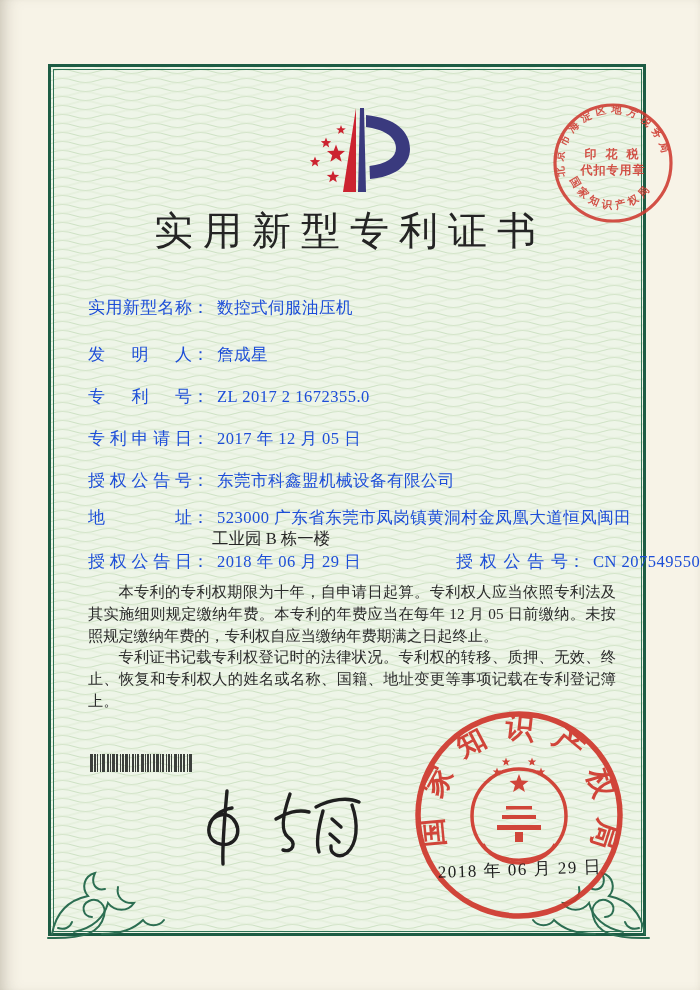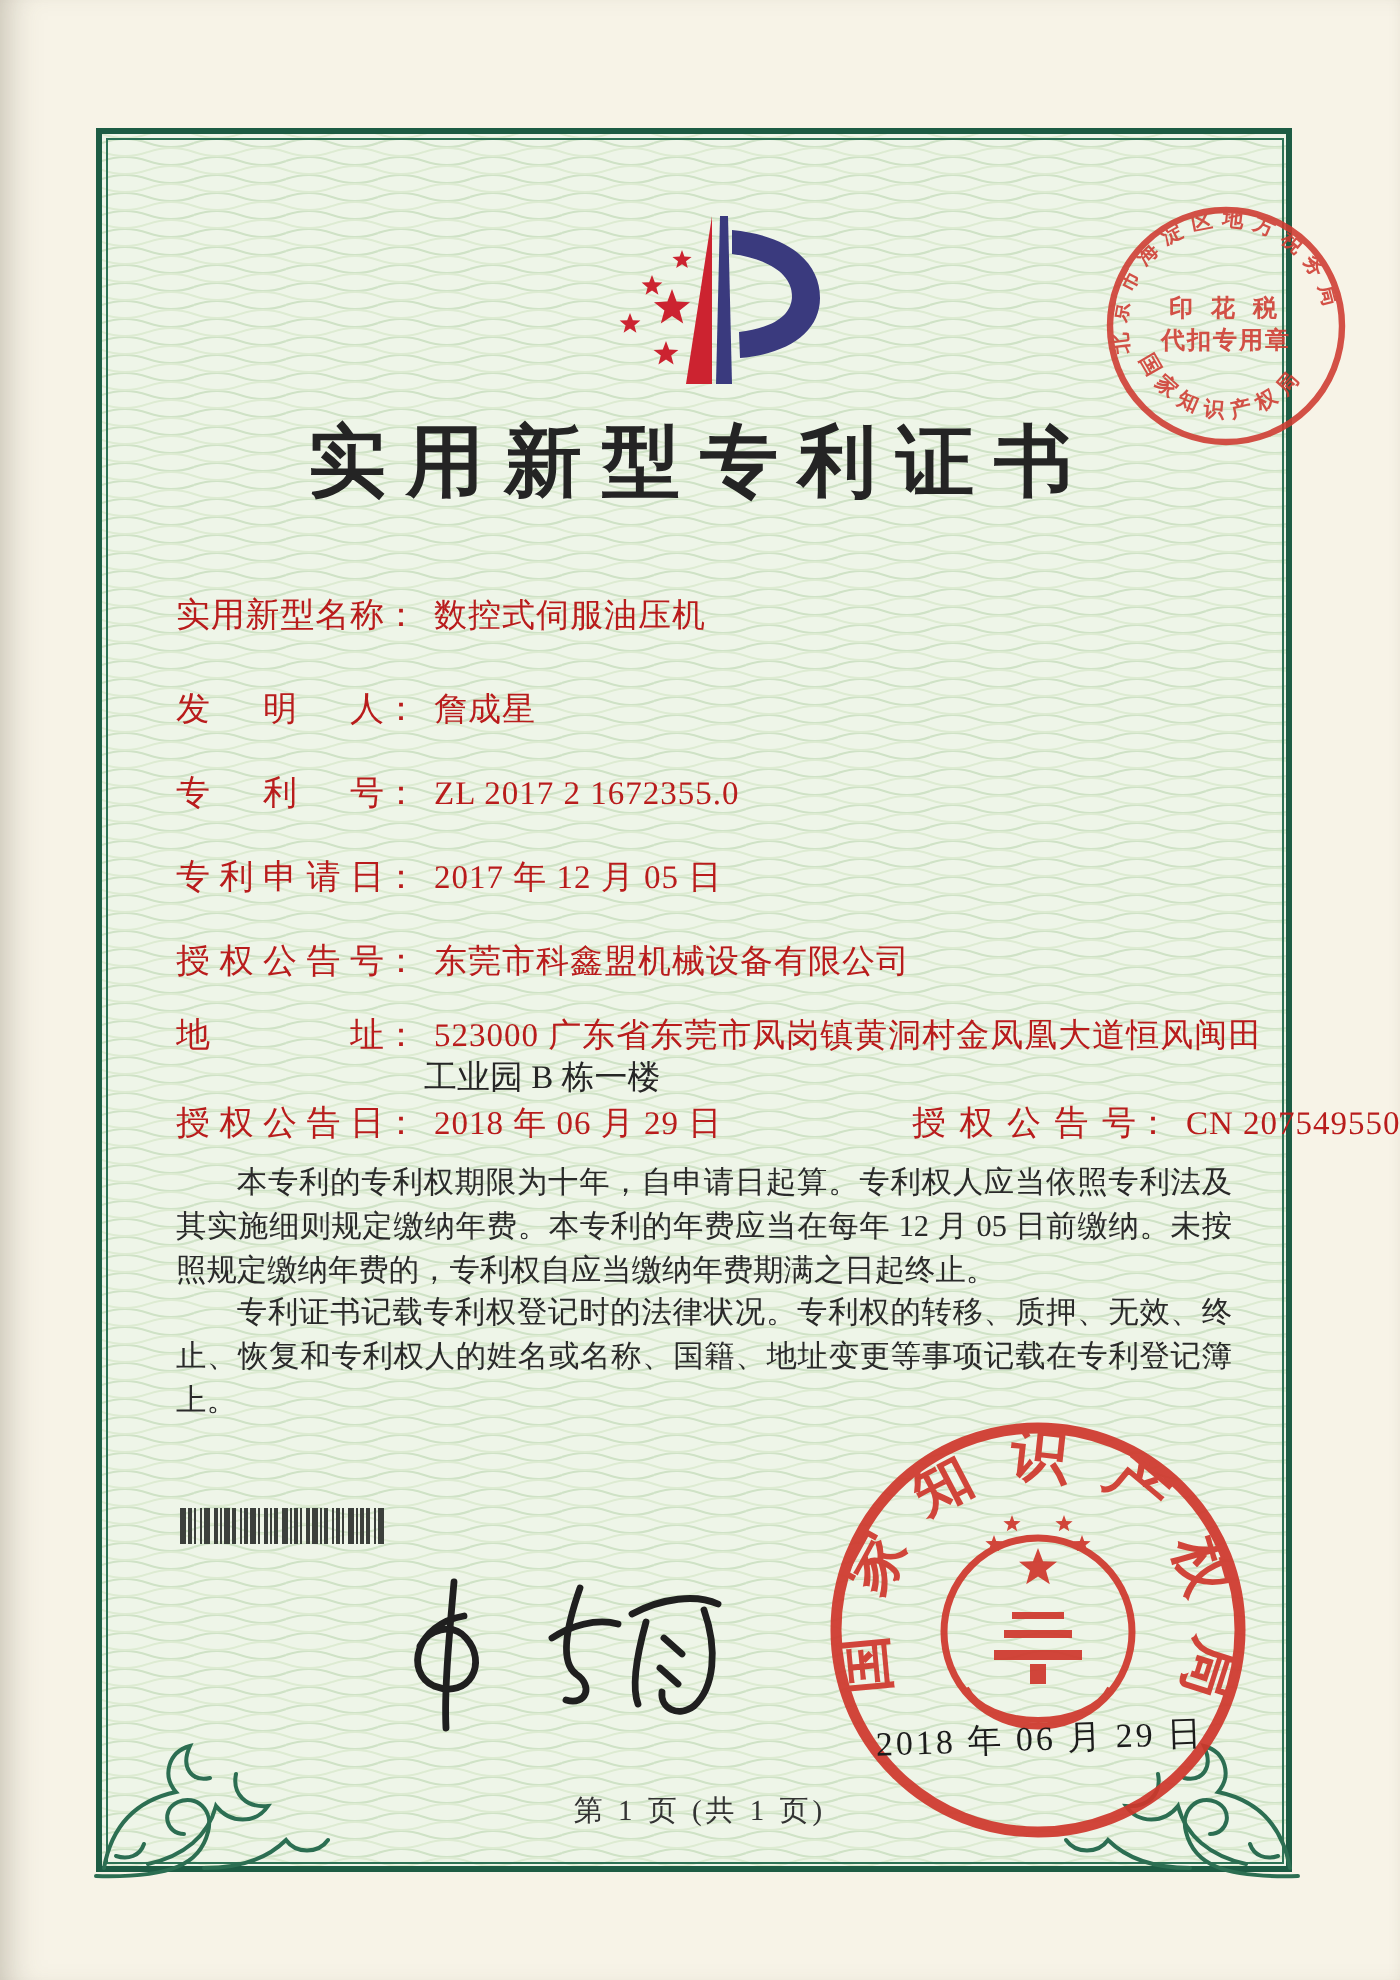--- a/index.html
+++ b/index.html
@@ -5,22 +5,22 @@
   html,body{margin:0;padding:0;}
   body{width:700px;height:990px;background:#e8e4d8;font-family:"Liberation Serif","DejaVu Serif",serif;}
   .page{position:relative;width:700px;height:990px;background:#f7f3e7;overflow:hidden;
         box-shadow:inset 14px 0 18px -12px rgba(90,80,60,.35), inset -4px 0 8px -6px rgba(90,80,60,.15);}
   .frame{position:absolute;left:48px;top:64px;width:592px;height:866px;border:3.5px solid #1d5c44;background:#eef5e8;}
   .frame .innerline{position:absolute;inset:1.5px;border:1px solid #2e7356;pointer-events:none;}
   .waves{position:absolute;inset:0;width:100%;height:100%;}
   .abs{position:absolute;}
   .certno{left:88px;top:97px;font-size:16px;letter-spacing:2px;color:#3c3c3c;}
   .logo{left:282px;top:98px;}
-  .title{left:0;right:0;top:204px;text-align:center;font-size:39px;font-weight:700;letter-spacing:10px;color:#242424;}
-  .frow{position:absolute;left:88px;font-size:17px;color:#b91c1c;white-space:nowrap;}
+  .title{left:0;right:0;top:204px;text-align:center;font-size:39px;font-weight:400;letter-spacing:10px;color:#242424;}
+  .frow{position:absolute;left:88px;font-size:17px;color:#1d4ed8;white-space:nowrap;}
   .flabel{display:inline-block;width:104px;text-align:justify;text-align-last:justify;vertical-align:bottom;}
   .fcolon{display:inline-block;margin-right:8px;}
   .fvalue{font-size:16.5px;letter-spacing:.5px;}
   .addr2{position:absolute;left:212px;top:528px;font-size:16.5px;color:#262626;}
   .grant-right{position:absolute;left:368px;top:0;font-size:17px;white-space:nowrap;}
   .grant-right .flabel{width:112px;}
   .bodytext{left:88px;top:581px;width:528px;font-size:15.2px;line-height:21.8px;color:#2a2a2a;text-align:justify;}
   .bodytext p{margin:0;text-indent:2em;}
   .barcode{left:90px;top:754px;height:18px;display:flex;align-items:stretch;}
   .barcode i{display:block;height:100%;background:#3c403c;}
@@ -240,15 +240,14 @@
       <textPath href="#stTop" startOffset="2%">北京市海淀区地方税务局</textPath>
     </text>
     <text x="63" y="58" text-anchor="middle" font-size="12" font-weight="bold" fill="#cf3a30" letter-spacing="3">印 花 税</text>
     <text x="63" y="74" text-anchor="middle" font-size="12" font-weight="bold" fill="#cf3a30" letter-spacing="1">代扣专用章</text>
     <path id="stBot" d="M 18,72 A 46,46 0 0 0 108,72" fill="none"></path>
     <text font-size="10.5" font-weight="bold" fill="#cf3a30" letter-spacing="4">
       <textPath href="#stBot" startOffset="6%">国家知识产权局</textPath>
     </text>
   </svg>
 
-  <div class="abs footer">第 1 页 (共 1 页)</div>
 
 </div>
 
 </body></html>

